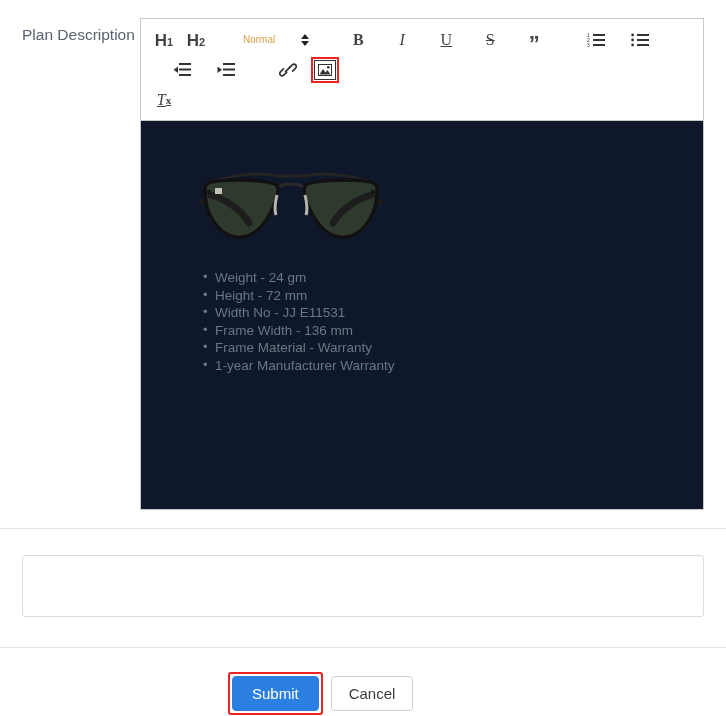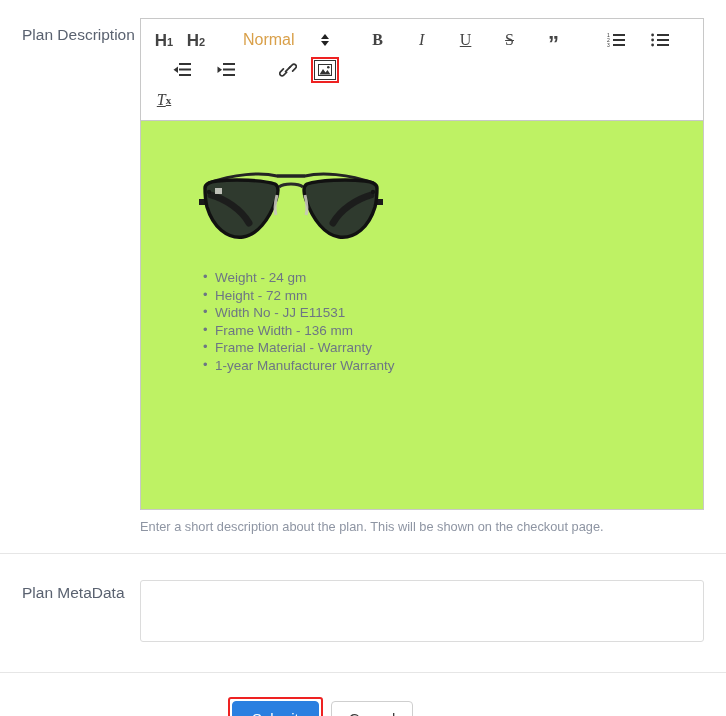--- a/index.html
+++ b/index.html
@@ -82,21 +82,21 @@
   }
   .tb-h sub {
     font-size: 11px;
     font-weight: bold;
     vertical-align: baseline;
     position: relative;
     top: 2px;
   }
   .tb-picker {
     color: #d9a04a;
-    font-size: 16px;
+    font-size: 10px;
     padding: 0 4px;
     white-space: nowrap;
     text-align: right;
   }
   .tb-picker-caret {
     color: #222;
     font-size: 12px;
     line-height: 1;
     margin-left: 22px;
     display: inline-flex;
@@ -140,21 +140,21 @@
   }
 
   svg.ic { display: block; }
 
   
   .editor-content {
     height: 388px;
     padding: 14px 16px;
     box-sizing: border-box;
     overflow: hidden;
-    background: #bef264;
+    background: #0f172a;
   }
   .content-img-wrap {
     padding-left: 34px;
     padding-top: 8px;
   }
   .content-list {
     margin: 18px 0 0 0;
     padding-left: 58px;
     list-style: none;
   }
@@ -410,29 +410,27 @@
           <li>Width No - JJ E11531</li>
           <li>Frame Width - 136 mm</li>
           <li>Frame Material - Warranty</li>
           <li>1-year Manufacturer Warranty</li>
         </ul>
 
       </div>
 
     </div>
 
-    <div class="help-text">Enter a short description about the plan. This will be shown on the checkout page.</div>
 
   </div>
 </div>
 
 <hr class="divider" id="divider-1">
 
 <div class="form-row" id="row-metadata">
-  <div class="field-label">Plan MetaData</div>
   <div class="field-control">
     <textarea class="metadata-box" placeholder="" style=""></textarea>
   </div>
 </div>
 
 <hr class="divider" id="divider-2">
 
 <div class="actions-row">
   <span class="submit-highlight">
     <button class="btn btn-submit">Submit</button>

